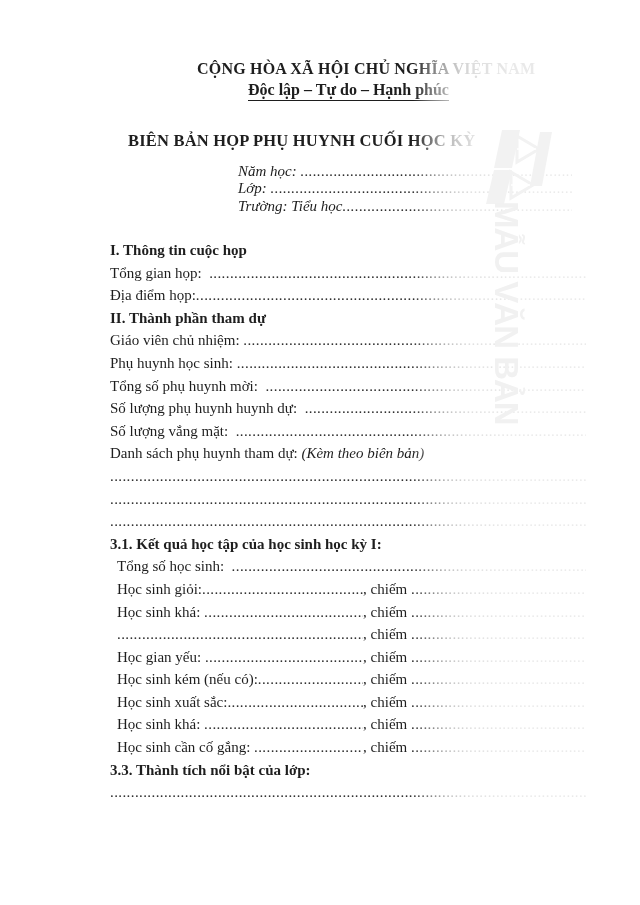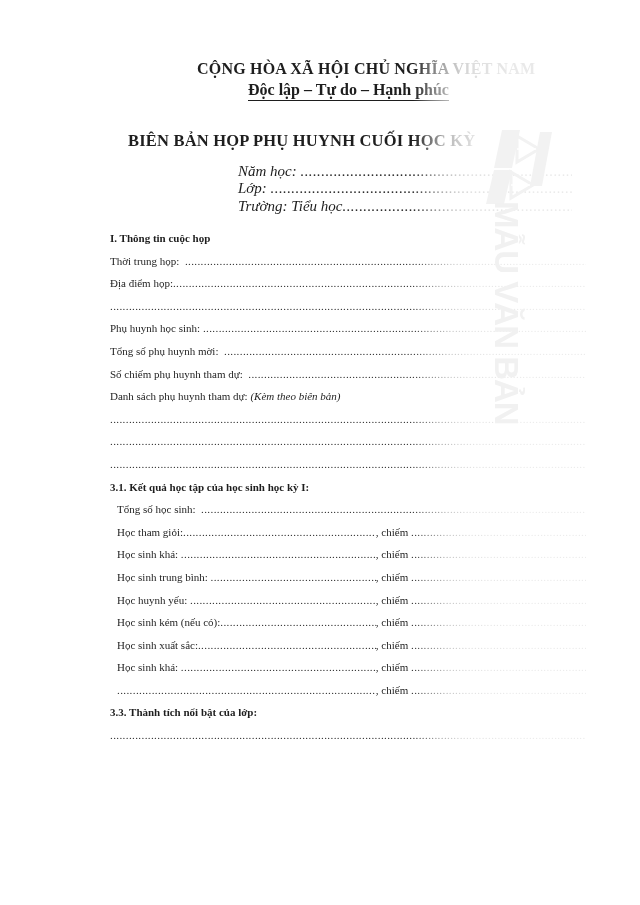--- a/index.html
+++ b/index.html
@@ -40,23 +40,23 @@
     left: 238px; top: 163px;
     width: 334px;
     font-size: 15px;
     font-style: italic;
   }
   .meta .row { height: 17.3px; }
 
   
   .body {
     position: absolute;
-    left: 110px; top: 232px;
+    left: 110px; top: 242px;
     width: 476px;
-    font-size: 11px;
+    font-size: 15px;
     font-family: Liberation Serif, serif;
   }
   .row { display: flex; align-items: baseline; height: 22.6px; }
   .row .lbl { white-space: pre; flex: 0 0 auto; }
   .heading { font-weight: bold; }
   .sub { padding-left: 7px; }
 
   .dots {
     flex: 1 1 auto;
     overflow: hidden;
@@ -149,42 +149,50 @@
     </div>
   </div>
 
   <div class="body">
 
     <div class="row">
       <span class="heading">I. Thông tin cuộc họp</span>
     </div>
 
     <div class="row">
-      <span class="lbl">Thời trung họp:  </span>
+      <span class="lbl">Tổng gian họp:  </span>
       <span class="dots"></span>
     </div>
     <div class="row">
       <span class="lbl">Địa điểm họp:</span>
       <span class="dots"></span>
     </div>
 
-
-    <div class="row">
+    <div class="row">
+      <span class="heading">II. Thành phần tham dự</span>
+    </div>
+
+    <div class="row">
+      <span class="lbl">Giáo viên chủ nhiệm: </span>
       <span class="dots"></span>
     </div>
     <div class="row">
       <span class="lbl">Phụ huynh học sinh: </span>
       <span class="dots"></span>
     </div>
     <div class="row">
       <span class="lbl">Tổng số phụ huynh mời:  </span>
       <span class="dots"></span>
     </div>
     <div class="row">
-      <span class="lbl">Số chiếm phụ huynh tham dự:  </span>
+      <span class="lbl">Số lượng phụ huynh huynh dự:  </span>
+      <span class="dots"></span>
+    </div>
+    <div class="row">
+      <span class="lbl">Số lượng vắng mặt:  </span>
       <span class="dots"></span>
     </div>
     <div class="row">
       <span class="lbl">Danh sách phụ huynh tham dự: </span>
       <span class="note">(Kèm theo biên bản)</span>
     </div>
 
 
     <div class="row">
       <span class="dots"></span>
@@ -199,39 +207,38 @@
     <div class="row">
       <span class="heading">3.1. Kết quả học tập của học sinh học kỳ I:</span>
     </div>
 
     <div class="row sub">
       <span class="lbl">Tổng số học sinh:  </span>
       <span class="dots"></span>
     </div>
 
     <div class="row sub">
-      <span class="lbl">Học tham giỏi:</span>
+      <span class="lbl">Học sinh giỏi:</span>
       <span class="dots"></span>
       <span class="lbl">, chiếm </span>
       <span class="dots end"></span>
     </div>
     <div class="row sub">
       <span class="lbl">Học sinh khá: </span>
       <span class="dots"></span>
       <span class="lbl">, chiếm </span>
       <span class="dots end"></span>
     </div>
     <div class="row sub">
-      <span class="lbl">Học sinh trung bình: </span>
-      <span class="dots"></span>
-      <span class="lbl">, chiếm </span>
-      <span class="dots end"></span>
-    </div>
-    <div class="row sub">
-      <span class="lbl">Học huynh yếu: </span>
+      <span class="dots"></span>
+      <span class="lbl">, chiếm </span>
+      <span class="dots end"></span>
+    </div>
+    <div class="row sub">
+      <span class="lbl">Học gian yếu: </span>
       <span class="dots"></span>
       <span class="lbl">, chiếm </span>
       <span class="dots end"></span>
     </div>
     <div class="row sub">
       <span class="lbl">Học sinh kém (nếu có):</span>
       <span class="dots"></span>
       <span class="lbl">, chiếm </span>
       <span class="dots end"></span>
     </div>
@@ -243,20 +250,21 @@
       <span class="lbl">, chiếm </span>
       <span class="dots end"></span>
     </div>
     <div class="row sub">
       <span class="lbl">Học sinh khá: </span>
       <span class="dots"></span>
       <span class="lbl">, chiếm </span>
       <span class="dots end"></span>
     </div>
     <div class="row sub">
+      <span class="lbl">Học sinh cần cố gắng: </span>
       <span class="dots"></span>
       <span class="lbl">, chiếm </span>
       <span class="dots end"></span>
     </div>
 
     <div class="row">
       <span class="heading">3.3. Thành tích nổi bật của lớp:</span>
     </div>
 
     <div class="row">

